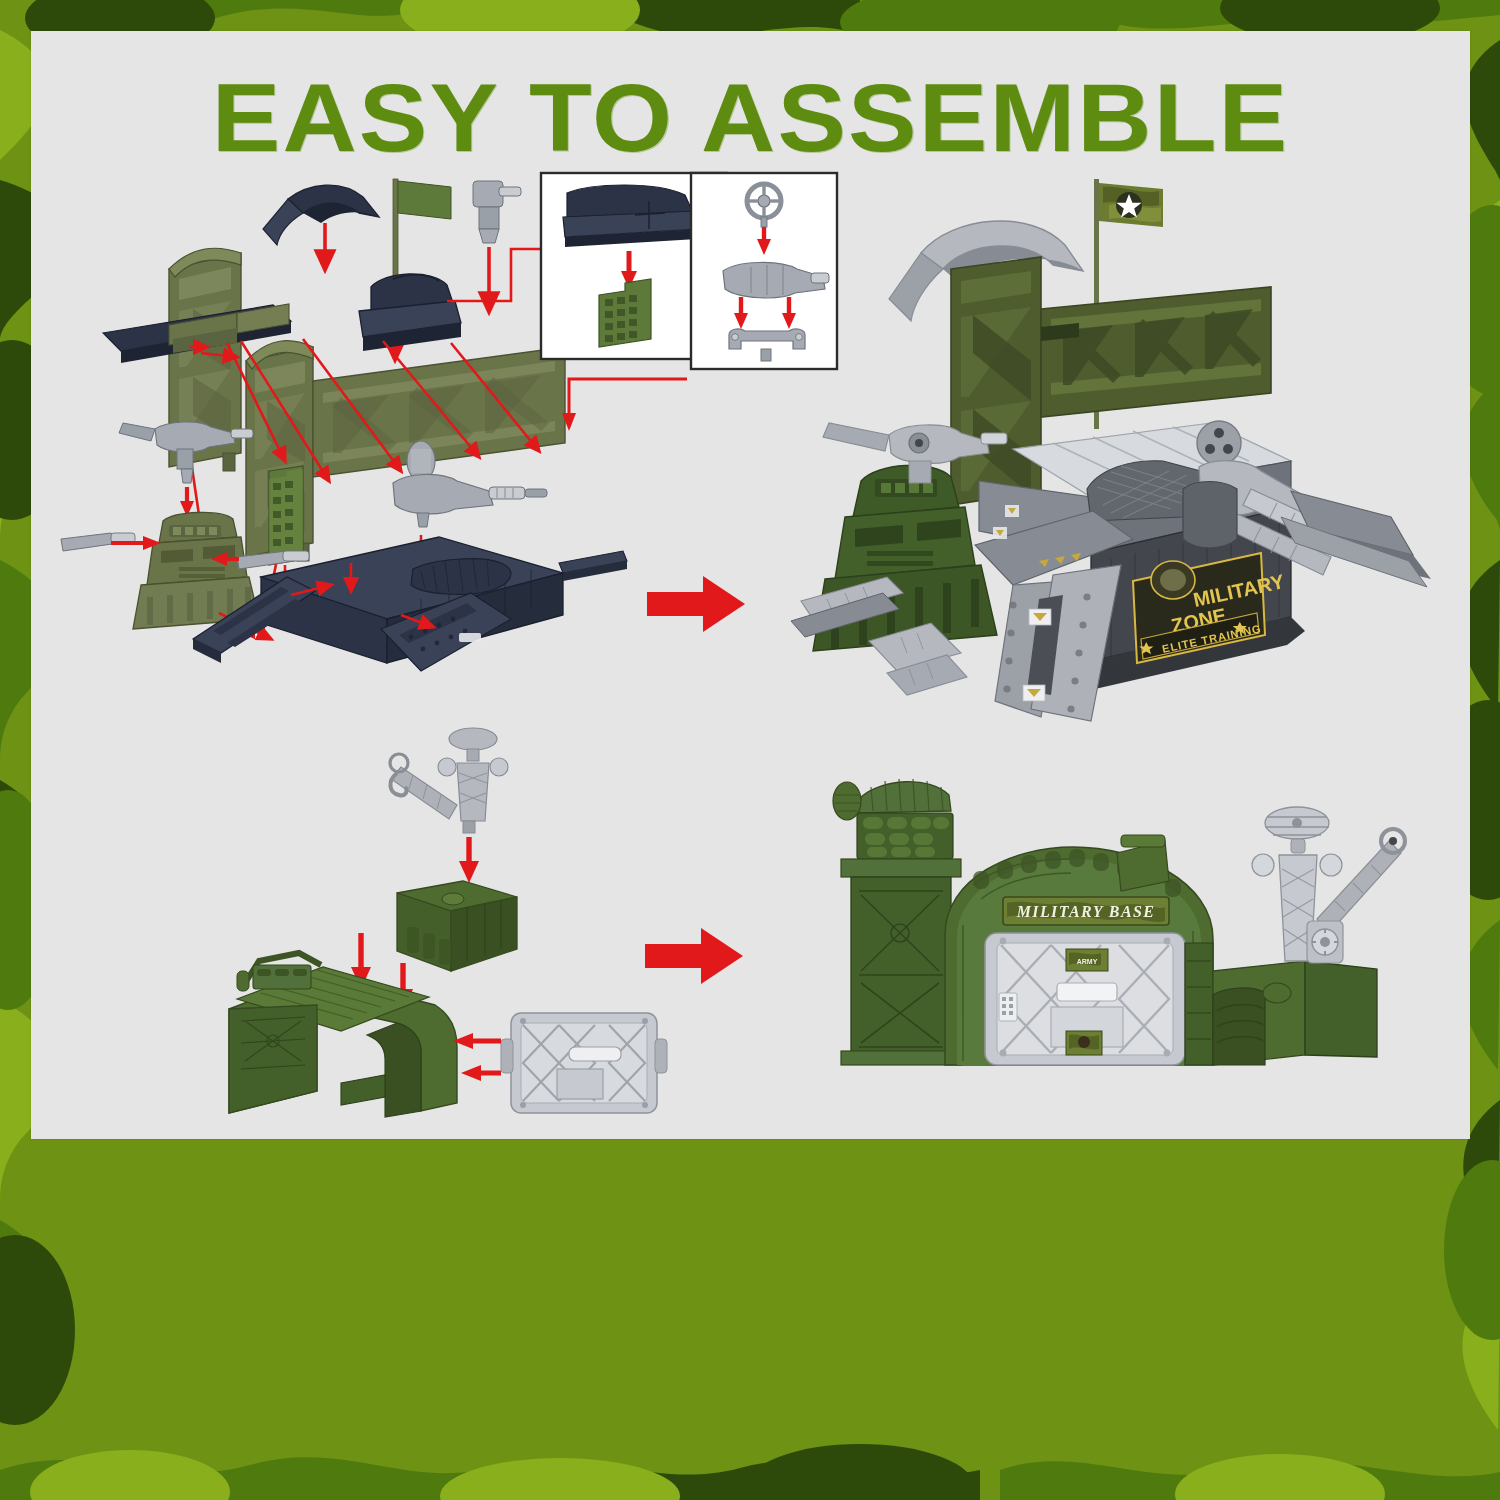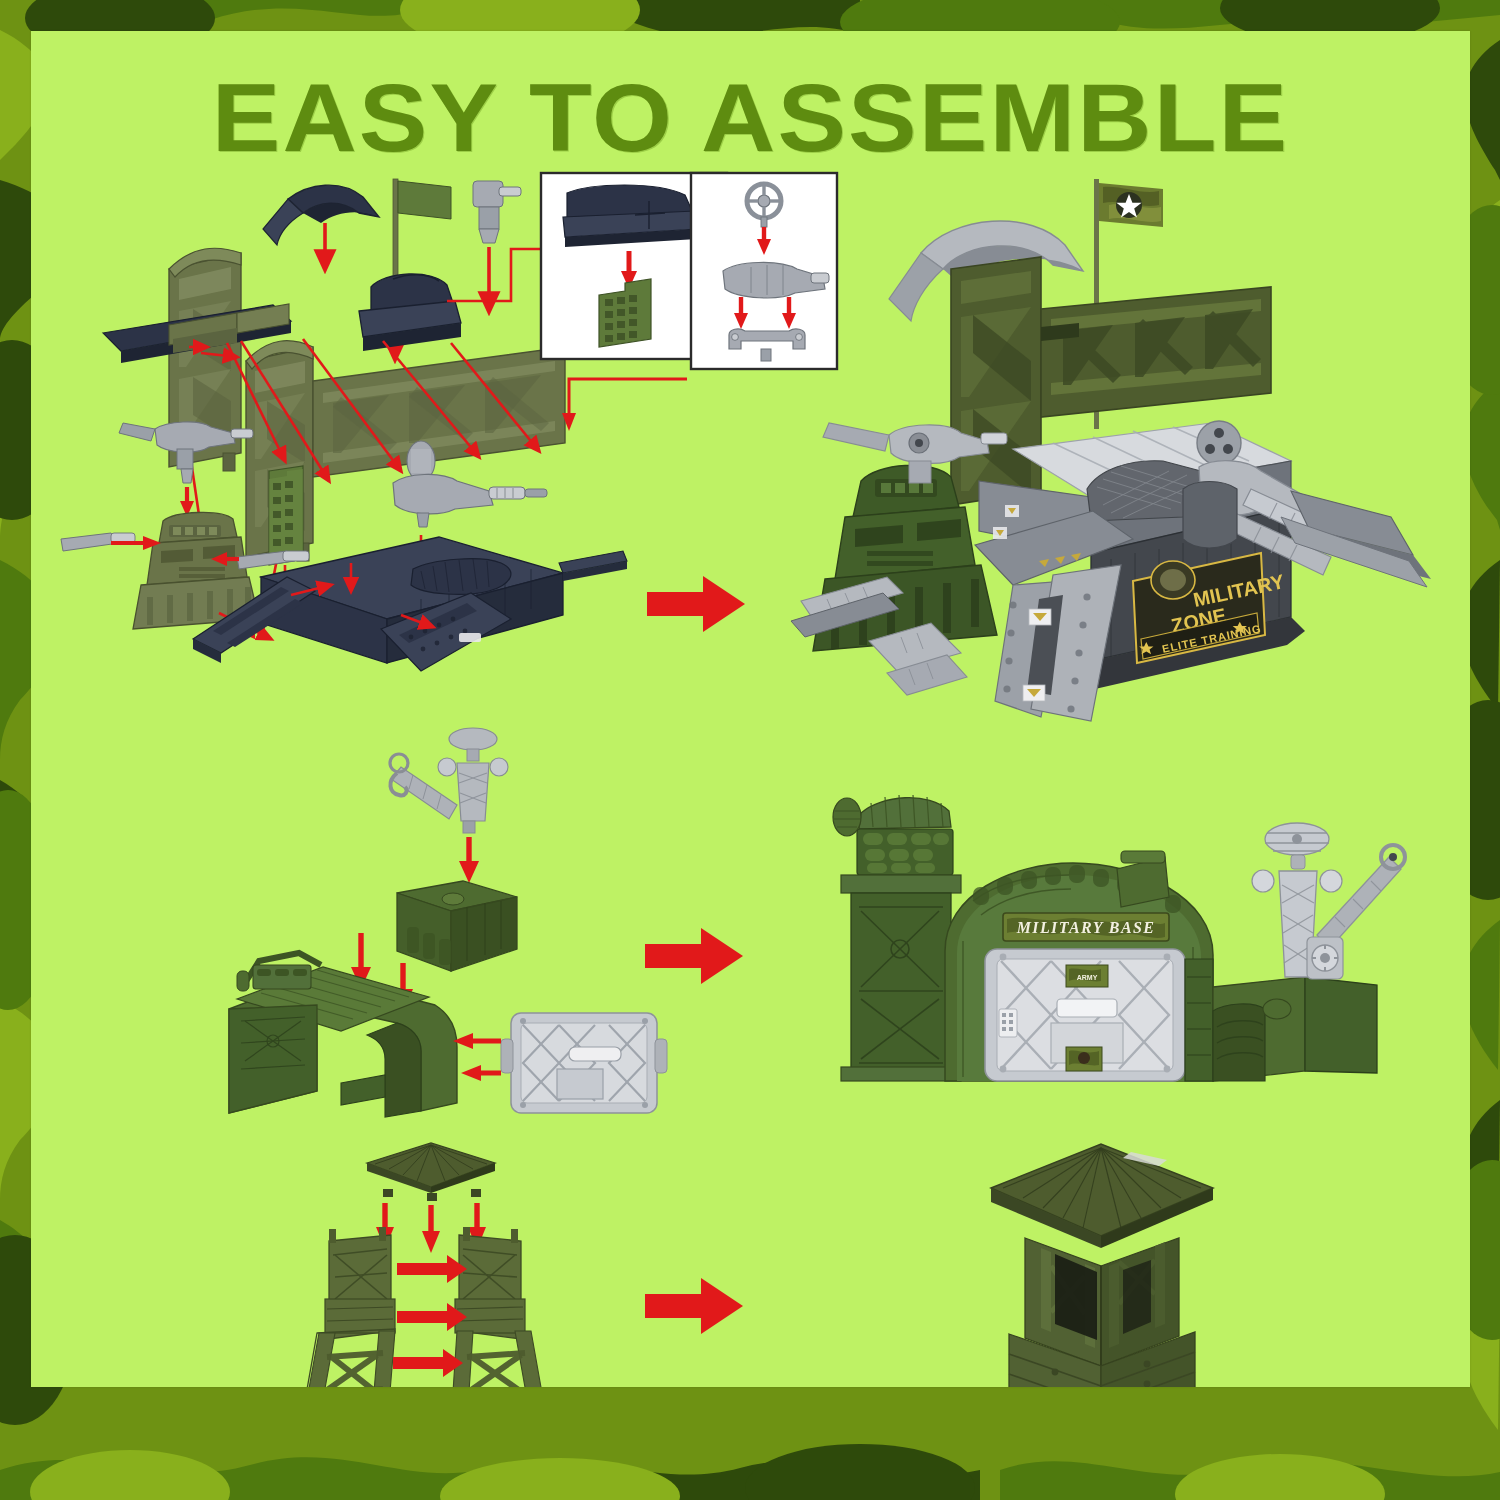--- a/index.html
+++ b/index.html
@@ -6,22 +6,22 @@
   html,body { width:1500px; height:1500px; overflow:hidden; }
   body {
     font-family:"Liberation Sans", sans-serif;
     background:#6E9213;
     position:relative;
   }
   #camo-bg { position:absolute; inset:0; width:1500px; height:1500px; }
   #card {
     position:absolute;
     left:31px; top:31px;
-    width:1439px; height:1356px;
-    background:#bef264;
+    width:1439px; height:1108px;
+    background:#e5e5e5;
     box-shadow:0 0 2px rgba(0,0,0,0.12);
     overflow:hidden;
   }
   #title {
     position:absolute;
     left:0; top:38px; width:1439px;
     text-align:center;
     color:#5E8C10;
     font-family:"Liberation Sans", sans-serif;
     font-weight:700;
@@ -731,21 +731,21 @@
       <path d="M272,312 L272,328 L252,320 Z" fill="#E1191A"></path>
       <path d="M300,352 L274,352" stroke="#E1191A" stroke-width="5" fill="none"></path>
       <path d="M280,344 L280,360 L260,352 Z" fill="#E1191A"></path>
     </svg>
   </div>
 
   <svg class="stage" style="left:608px; top:885px;" width="110" height="80" viewBox="0 0 110 80">
     <path d="M6,28 L62,28 L62,12 L104,40 L62,68 L62,52 L6,52 Z" class="arrow-red"></path>
   </svg>
 
-  <div class="stage" style="left:790px; top:740px;">
+  <div class="stage" style="left:790px; top:724px;">
     <svg width="580" height="350" viewBox="0 0 580 350">
 
       <g>
         <path d="M40,42 C60,24 108,20 128,40 L130,56 L38,58 Z" fill="#52703A" stroke="#36491F" stroke-width="1.3"></path>
         <g stroke="#3D5524" stroke-width="1.2" opacity="0.9">
           <line x1="50" y1="32" x2="52" y2="56"></line>
             <line x1="64" y1="26" x2="66" y2="56"></line>
           <line x1="78" y1="24" x2="80" y2="56"></line>
             <line x1="92" y1="24" x2="94" y2="56"></line>
           <line x1="106" y1="26" x2="108" y2="56"></line>

